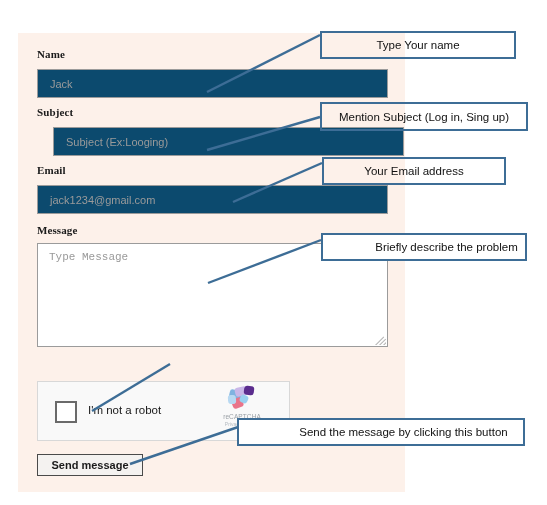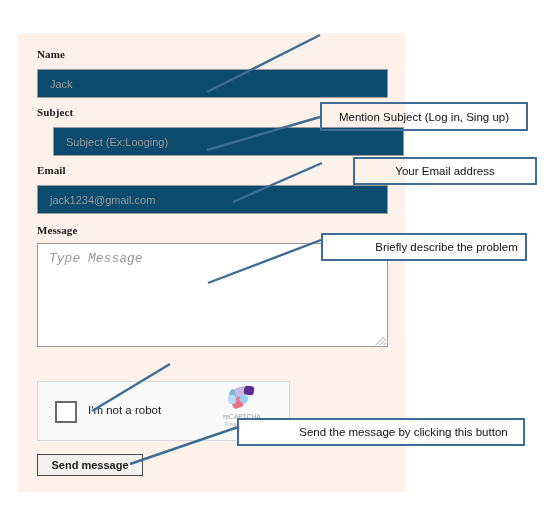--- a/index.html
+++ b/index.html
@@ -59,24 +59,23 @@
     height: 104px;
     box-sizing: border-box;
     background: #ffffff;
     border: 1px solid #9b9b9b;
   }
   #message-placeholder {
     position: absolute;
     left: 11px;
     top: 7px;
     font-family: "Liberation Mono", monospace;
-    font-size: 13px;
+    font-size: 11px;
     color: #9a9a9a;
     white-space: nowrap;
-    font-style: italic;
   }
   #resize-grip {
     position: absolute;
     right: 1px;
     bottom: 1px;
     width: 11px;
     height: 11px;
     overflow: hidden;
   }
   #resize-grip i {
@@ -240,23 +239,24 @@
         <span class="blob" style="left:13px; top:9px;  width:8px;  height:8px;  background:#9ad0f0; transform:rotate(25deg);"></span>
         <span class="blob" style="left:1px;  top:9px;  width:8px;  height:9px;  background:#b8d9f2; transform:rotate(-5deg);"></span>
       </div>
       <div id="recaptcha-brand-name">reCAPTCHA</div>
       <div id="recaptcha-legal">Privacy - Terms</div>
     </div>
   </div>
 
   <div id="send-button">Send message</div>
 
+  <div class="callout" style="left:320px; top:31px; width:196px; height:28px;">Type Your name</div>
 
   <div class="callout" style="left:320px; top:102px; width:208px; height:29px;">Mention Subject (Log in, Sing up)</div>
 
-  <div class="callout" style="left:322px; top:157px; width:184px; height:28px;margin-left:31px;">Your Email address</div>
+  <div class="callout" style="left:322px; top:157px; width:184px; height:28px;">Your Email address</div>
 
   <div class="callout opaque" style="left:321px; top:233px; width:206px; height:28px;">Briefly describe the problem</div>
 
 
   <div class="callout opaque" style="left:237px; top:418px; width:288px; height:28px;">Send the message by clicking this button</div>
 
 </div>
 
 </body></html>

